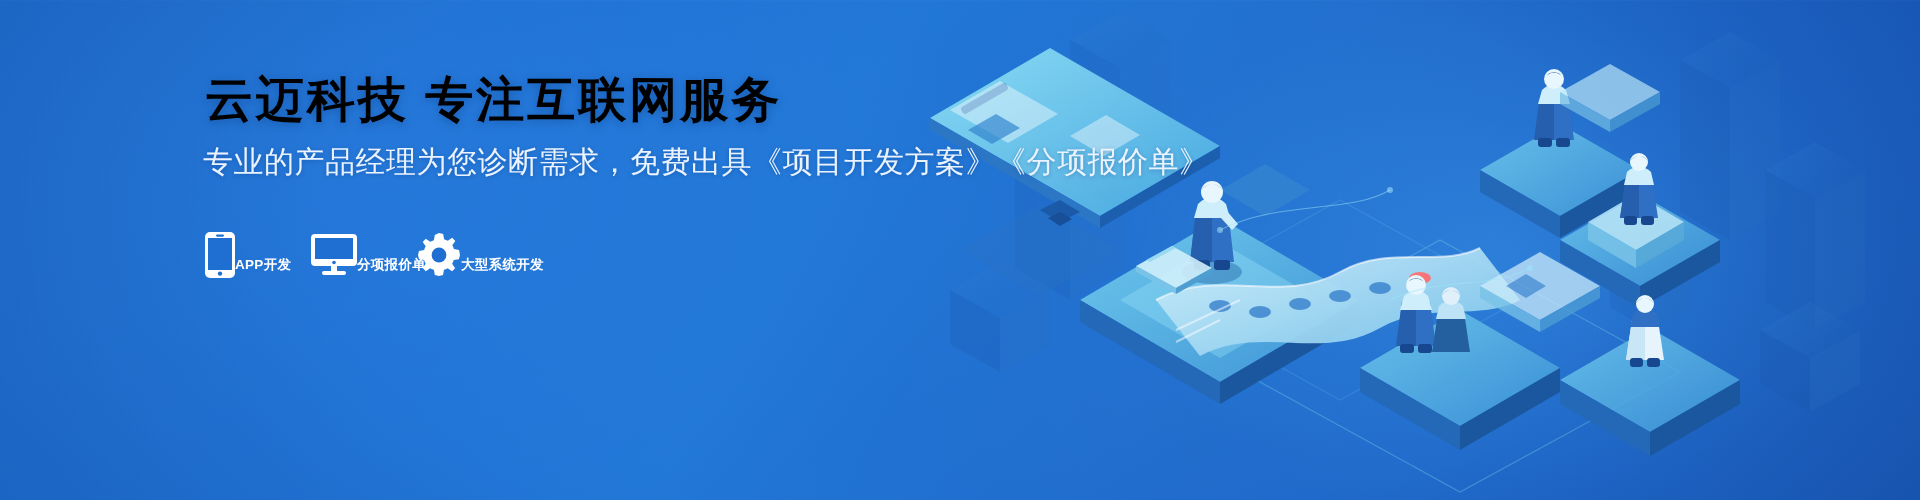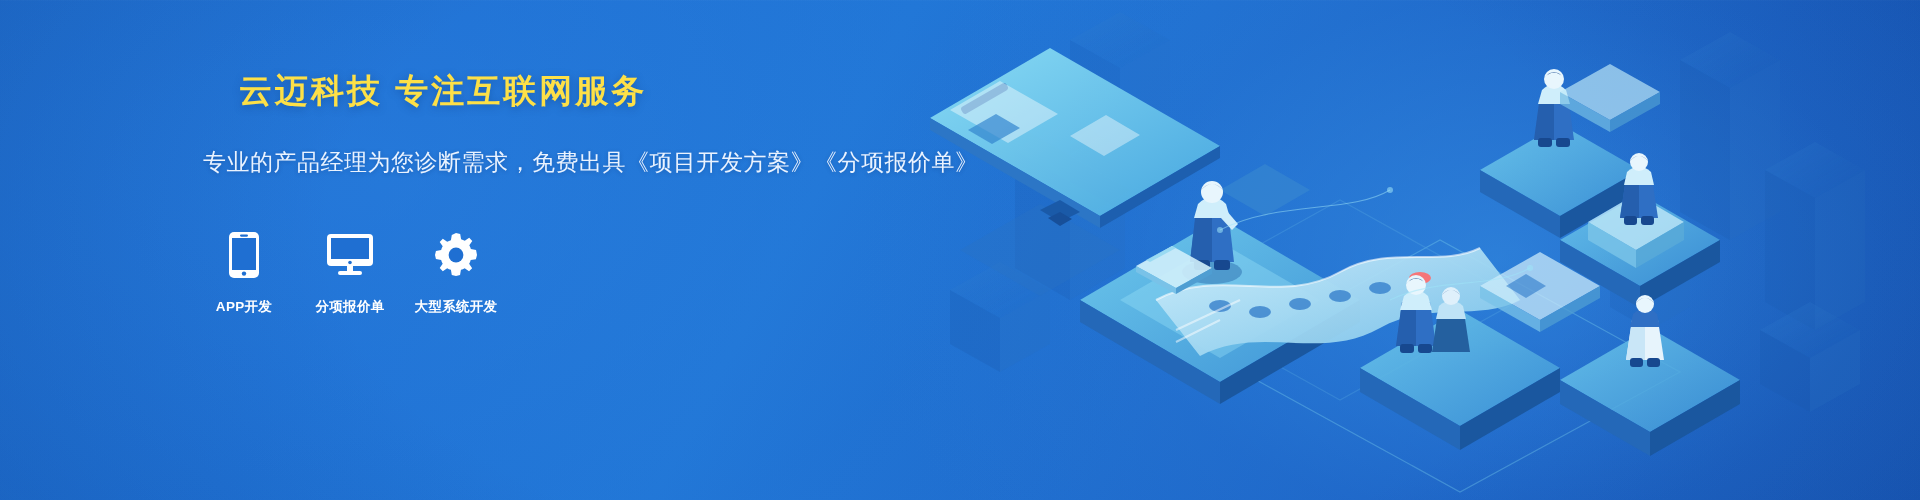--- a/index.html
+++ b/index.html
@@ -32,50 +32,49 @@
     pointer-events:none;
   }
 
   
   .content{
     position:absolute; left:0; top:0; width:960px; height:500px;
     z-index:6;
   }
   .title{
     position:absolute; left:205px; top:70px;
-    color:#fde047;
-    font-size:33px;
+    color:#000000;
+    font-size:48px;
     font-weight:bold;
     letter-spacing:3px;
     line-height:1.25;
     text-shadow:0 2px 8px rgba(8,46,110,0.35);
     white-space:nowrap;
-    margin-left:34px;
   }
   .subtitle{
     position:absolute; left:203px; top:146px;
     color:#eaf3ff;
-    font-size:23px;
+    font-size:30px;
     line-height:32px;
     letter-spacing:.5px;
     white-space:nowrap;
     text-shadow:0 1px 4px rgba(8,46,110,0.30);
   }
   .subtitle div{ margin-bottom:2px; }
 
   
   .services{
     position:absolute; left:205px; top:232px;
     display:flex;
     align-items:flex-start;
     gap:28px;
   }
   .svc{
     width:78px;
-    display:flex; flex-direction:column; align-items:center;
+    display:flex; flex-direction:row; align-items:center;
     text-decoration:none;
   }
   .svc .glyph{
     height:46px;
     display:flex; align-items:center; justify-content:center;
     margin-bottom:20px;
   }
   .svc .glyph svg{ display:block; fill:#ffffff; }
   .svc .lbl{
     color:#ffffff;

